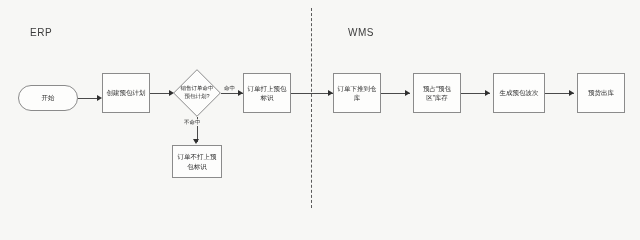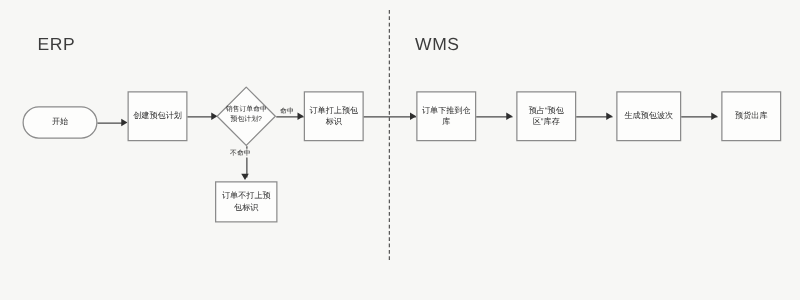--- a/index.html
+++ b/index.html
@@ -15,21 +15,21 @@
   }
   #canvas {
     position: relative;
     width: 640px;
     height: 216px;
   }
 
   
   .lane-label {
     position: absolute;
-    font-size: 14px;
+    font-size: 10px;
     color: #3c3c3c;
     letter-spacing: 0.5px;
     white-space: nowrap;
   }
 
   
   .divider {
     position: absolute;
     top: 8px;
     bottom: 8px;
@@ -126,21 +126,21 @@
     white-space: nowrap;
     padding: 0 1px;
   }
 </style>
 </head>
 <body>
 
 <div id="canvas">
 
   <div class="lane-label" style="left:30px; top:27px;">ERP</div>
-  <div class="lane-label" style="left:332px; top:27px;">WMS</div>
+  <div class="lane-label" style="left:348px; top:27px;">WMS</div>
 
   <div class="divider" style="left:311px;"></div>
 
   <div class="node terminator" style="left:18px; top:85px; width:60px; height:26px;">
     <span class="node-text">开始</span>
   </div>
 
   <div class="conn-h" style="left:78px; top:98px; width:21px;"></div>
   <div class="arrow-r" style="left:97px; top:94.5px;"></div>
 

